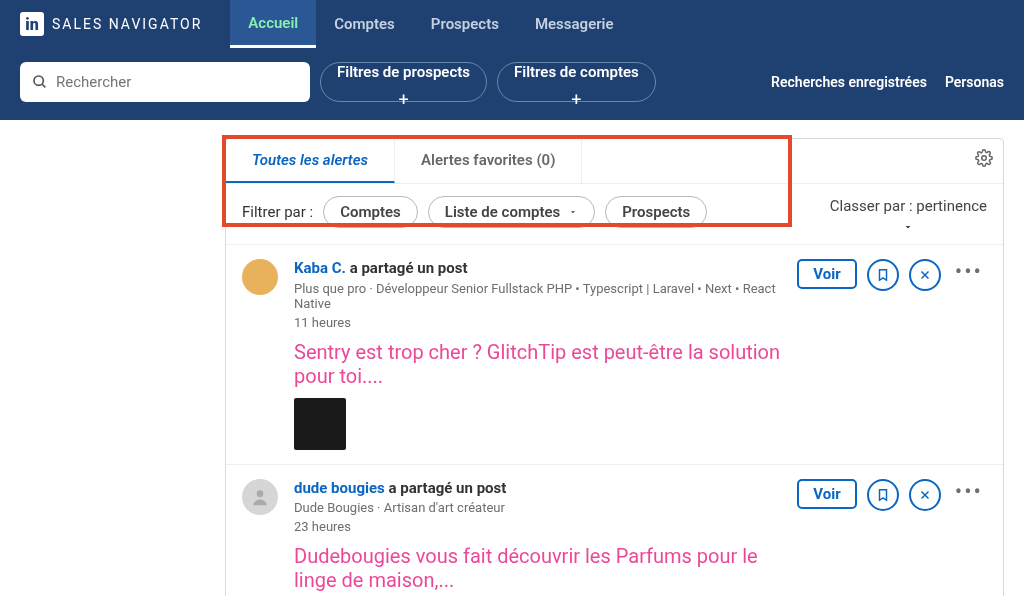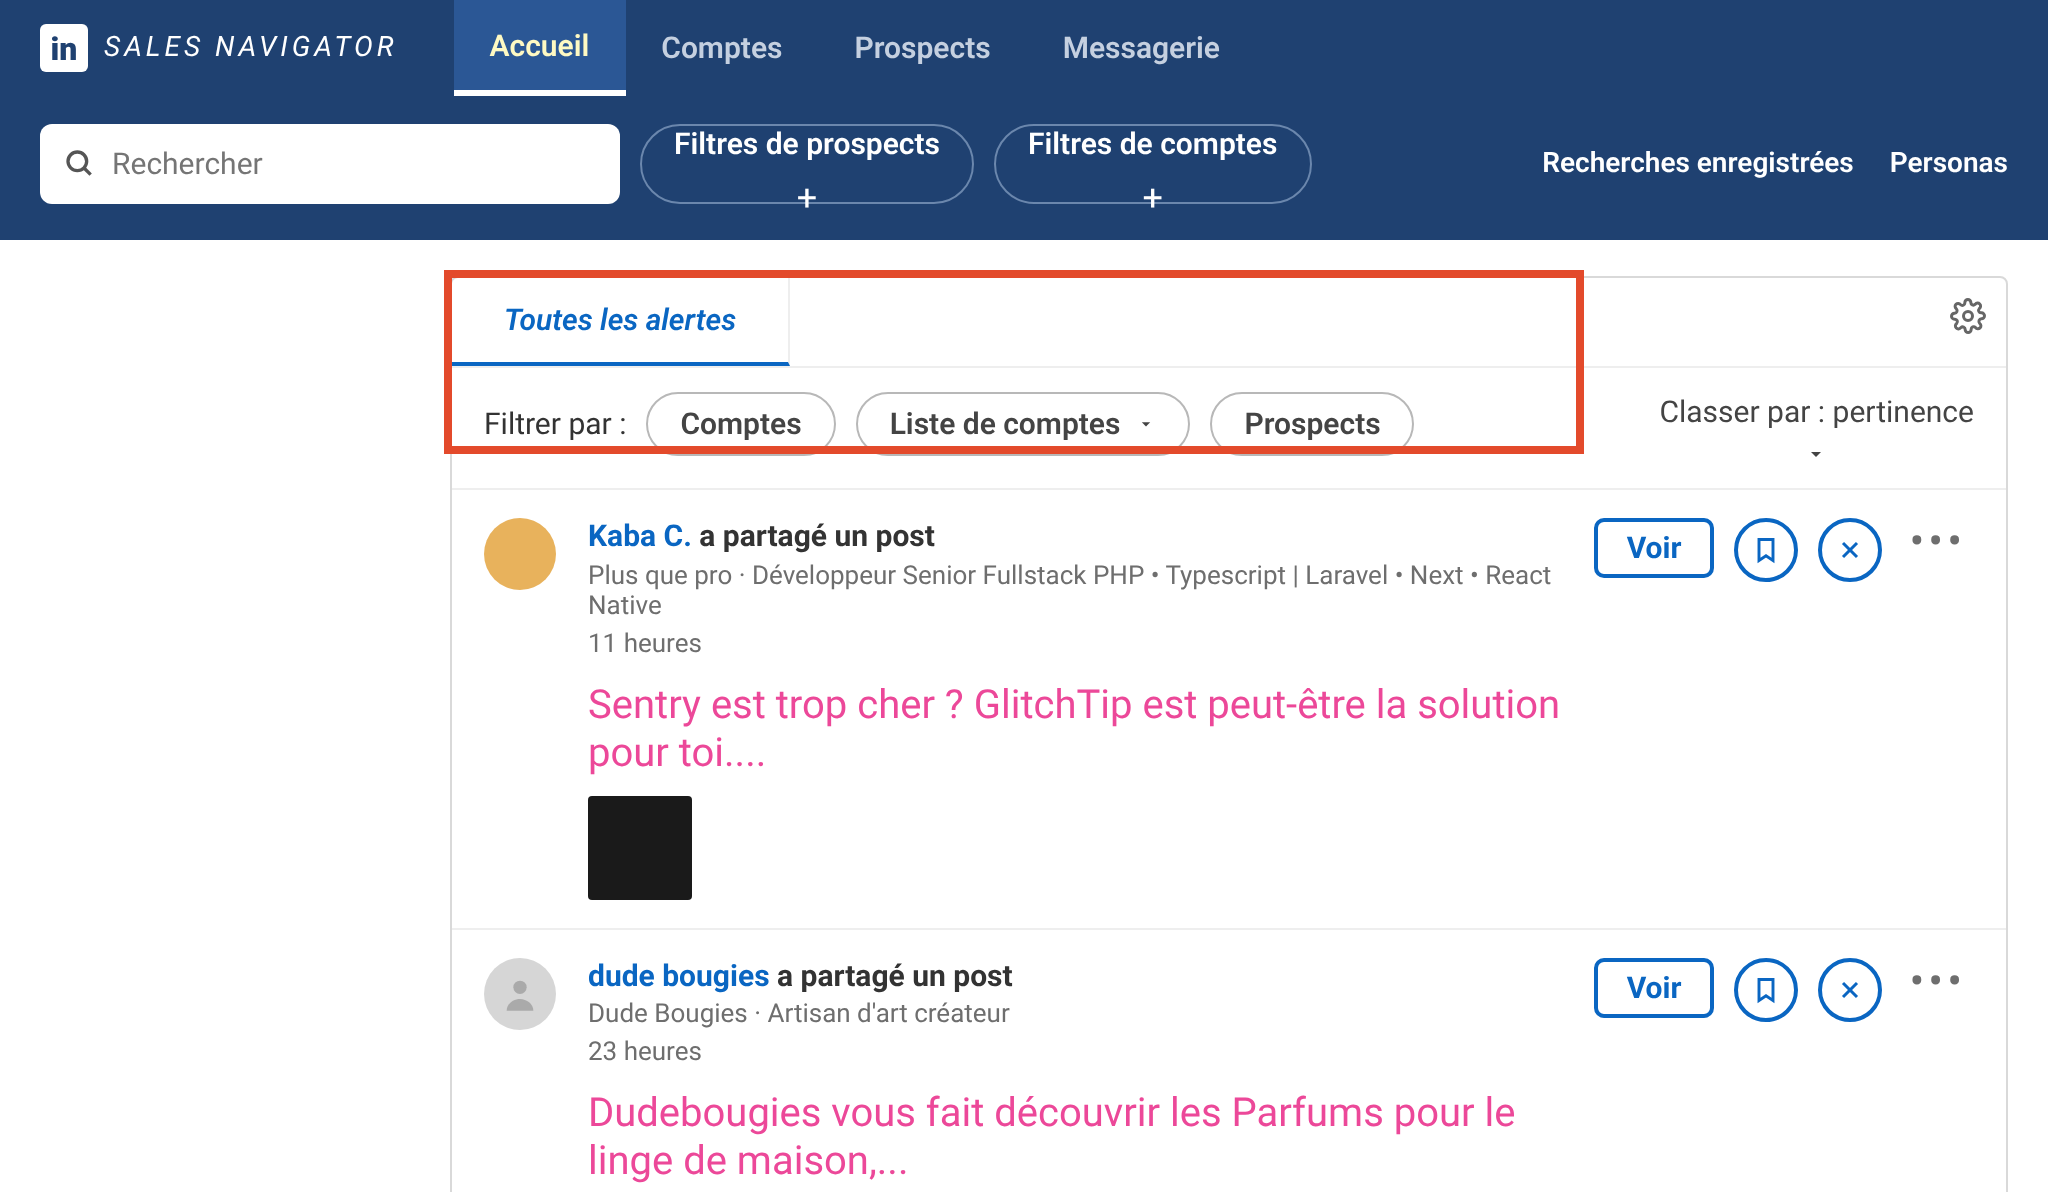--- a/index.html
+++ b/index.html
@@ -1,21 +1,21 @@
 <!DOCTYPE html>
 <html><head>
 <meta charset="utf-8">
 <style>
   * { box-sizing: border-box; margin: 0; padding: 0; font-family: -apple-system, BlinkMacSystemFont, "Segoe UI", Roboto, Arial, sans-serif; }
   body { background: #fff; width: 1024px; height: 596px; overflow: hidden; }
   .topbar { background: #1F4171; height: 48px; display: flex; align-items: center; padding: 0 20px; }
   .logo { background: #fff; color: #1F4171; width: 24px; height: 24px; border-radius: 3px; font-weight: 900; font-size: 16px; display: flex; align-items: center; justify-content: center; margin-right: 8px; }
-  .brand { color: #fff; letter-spacing: 2px; font-size: 14px; font-weight: 400; margin-right: 28px; font-style: italic; }
+  .brand { color: #fff; letter-spacing: 2px; font-size: 14px; font-weight: 400; margin-right: 28px; }
   .nav-tab { color: #c5d0e0; font-size: 15px; font-weight: 600; padding: 0 18px; height: 48px; display: flex; align-items: center; cursor: pointer; }
-  .nav-tab.active { background: #2b5795; color: #fef9c3; border-bottom: 3px solid #fff; }
+  .nav-tab.active { background: #2b5795; color: #86efac; border-bottom: 3px solid #fff; }
   .searchbar { background: #1F4171; padding: 14px 20px 18px 20px; display: flex; align-items: center; gap: 10px; }
   .search-input-wrap { background: #fff; border-radius: 6px; height: 40px; flex: 0 0 290px; display: flex; align-items: center; padding: 0 12px; gap: 8px; }
   .search-input-wrap input { border: none; outline: none; font-size: 15px; flex: 1; color:#444; }
   .filter-pill { background: transparent; border: 1px solid #6b87ad; color: #fff; border-radius: 20px; height: 40px; padding: 0 16px; display: flex; align-items: center; gap: 8px; font-size: 15px; font-weight: 600; cursor: pointer; flex-direction: column; }
   .filter-pill .plus { font-size: 18px; font-weight: 400; }
   .right-links { margin-left: auto; display: flex; gap: 18px; }
   .right-links span { color: #fff; font-size: 14px; font-weight: 600; cursor: pointer; }
   .content { display: flex; padding: 18px 20px 0 225px; }
   .panel { border: 1px solid #d9d9d9; border-radius: 4px; width: 780px; position: relative; }
   .highlight-box { position: absolute; border: 4px solid #e34a2b; left: -4px; top: -4px; width: 570px; height: 92px; pointer-events: none; z-index: 5; }
@@ -78,20 +78,21 @@
     <span>Personas</span>
   </div>
 </div>
 
 <div class="content">
   <div class="panel">
     <div class="highlight-box"></div>
 
     <div class="tabs-row">
       <div class="alert-tab active">Toutes les alertes</div>
+      <div class="alert-tab">Alertes favorites (0)</div>
       <div class="gear">
         <svg width="18" height="18" viewBox="0 0 24 24" fill="none" stroke="#666" stroke-width="2">
             <circle cx="12" cy="12" r="3"></circle>
             <path d="M19.4 15a1.7 1.7 0 0 0 .3 1.8l.1.1a2 2 0 1 1-2.8 2.8l-.1-.1a1.7 1.7 0 0 0-1.8-.3 1.7 1.7 0 0 0-1 1.5V21a2 2 0 1 1-4 0v-.1a1.7 1.7 0 0 0-1-1.5 1.7 1.7 0 0 0-1.8.3l-.1.1a2 2 0 1 1-2.8-2.8l.1-.1a1.7 1.7 0 0 0 .3-1.8 1.7 1.7 0 0 0-1.5-1H3a2 2 0 1 1 0-4h.1a1.7 1.7 0 0 0 1.5-1 1.7 1.7 0 0 0-.3-1.8l-.1-.1a2 2 0 1 1 2.8-2.8l.1.1a1.7 1.7 0 0 0 1.8.3h0a1.7 1.7 0 0 0 1-1.5V3a2 2 0 1 1 4 0v.1a1.7 1.7 0 0 0 1 1.5h0a1.7 1.7 0 0 0 1.8-.3l.1-.1a2 2 0 1 1 2.8 2.8l-.1.1a1.7 1.7 0 0 0-.3 1.8v0a1.7 1.7 0 0 0 1.5 1H21a2 2 0 1 1 0 4h-.1a1.7 1.7 0 0 0-1.5 1z"></path>
           </svg>
       </div>
     </div>
 
 
     <div class="sort-row">

